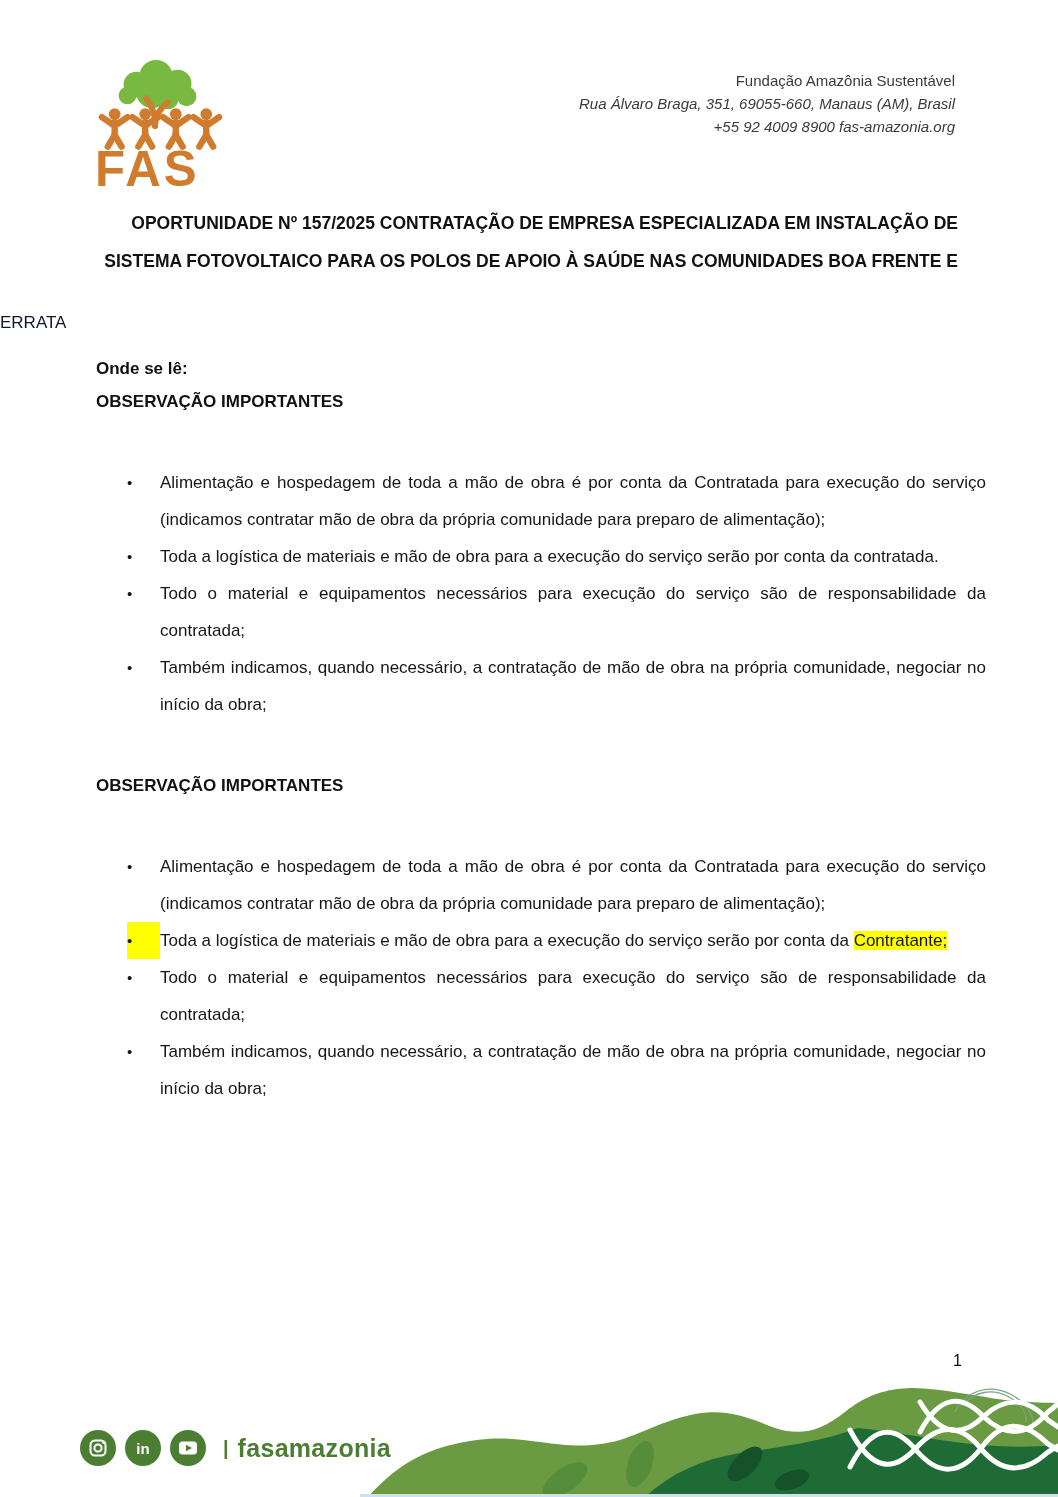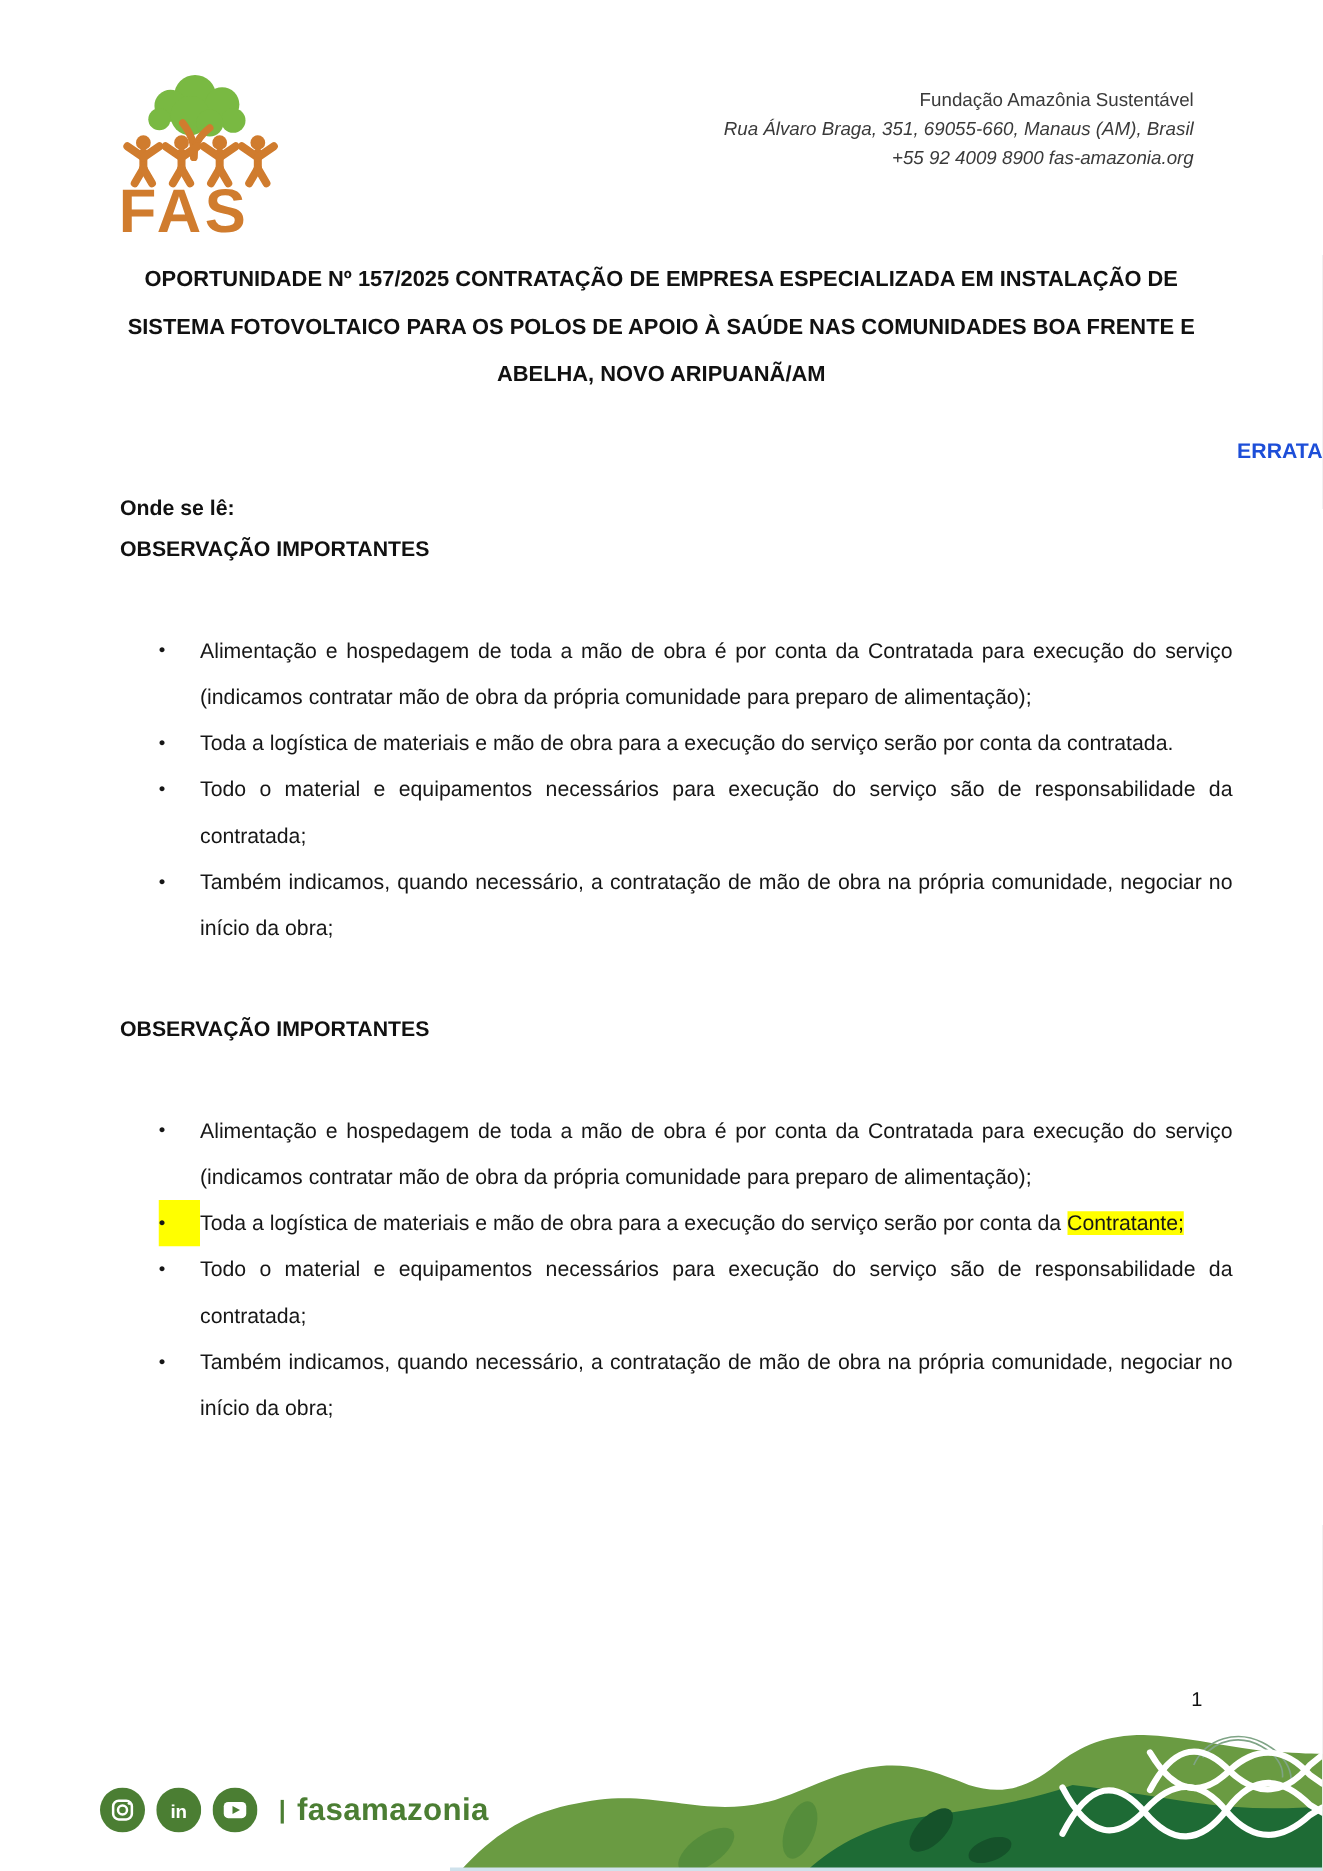--- a/index.html
+++ b/index.html
@@ -38,33 +38,33 @@
     font-size:15px;
     line-height:23px;
     color:var(--header-gray);
   }
   .header-text .org{font-style:normal;}
   .header-text .addr,.header-text .contact{font-style:italic;}
   
   .doc-title{
     margin-top:16px;
     padding:0 100px;
-    text-align:center;
+    text-align:right;
     font-weight:bold;
     font-size:17.5px;
     line-height:38px;
     color:#111;
   }
   .errata{
     margin-top:24px;
-    text-align:right;
-    font-weight:bold;
+    text-align:left;
+    font-weight:normal;
     font-size:17px;
     line-height:38px;
-    color:#1d4ed8;
+    color:#0f172a;
   }
   
   #sections{padding:0 72px 0 96px;}
   .doc-section{margin-top:10px;}
   .doc-section + .doc-section{margin-top:46px;}
   .lead,.subheading{
     font-weight:bold;
     font-size:17px;
     line-height:33px;
     color:#111;
@@ -179,21 +179,20 @@
     <div class="header-text">
       <div class="org">Fundação Amazônia Sustentável</div>
       <div class="addr">Rua Álvaro Braga, 351, 69055-660, Manaus (AM), Brasil</div>
       <div class="contact">+55 92 4009 8900   fas-amazonia.org</div>
     </div>
   </div>
 
   <div class="doc-title">
     <div>OPORTUNIDADE Nº 157/2025 CONTRATAÇÃO DE EMPRESA ESPECIALIZADA EM INSTALAÇÃO DE</div>
     <div>SISTEMA FOTOVOLTAICO PARA OS POLOS DE APOIO À SAÚDE NAS COMUNIDADES BOA FRENTE E</div>
-    <div>ABELHA, NOVO ARIPUANÃ/AM</div>
   </div>
 
   <div class="errata">ERRATA</div>
 
   <div id="sections">
       <section class="doc-section">
         <p class="lead">Onde se lê:</p>
         <p class="subheading">OBSERVAÇÃO IMPORTANTES</p>
         <div class="bullet-list">
           <div class="bullet-item">

